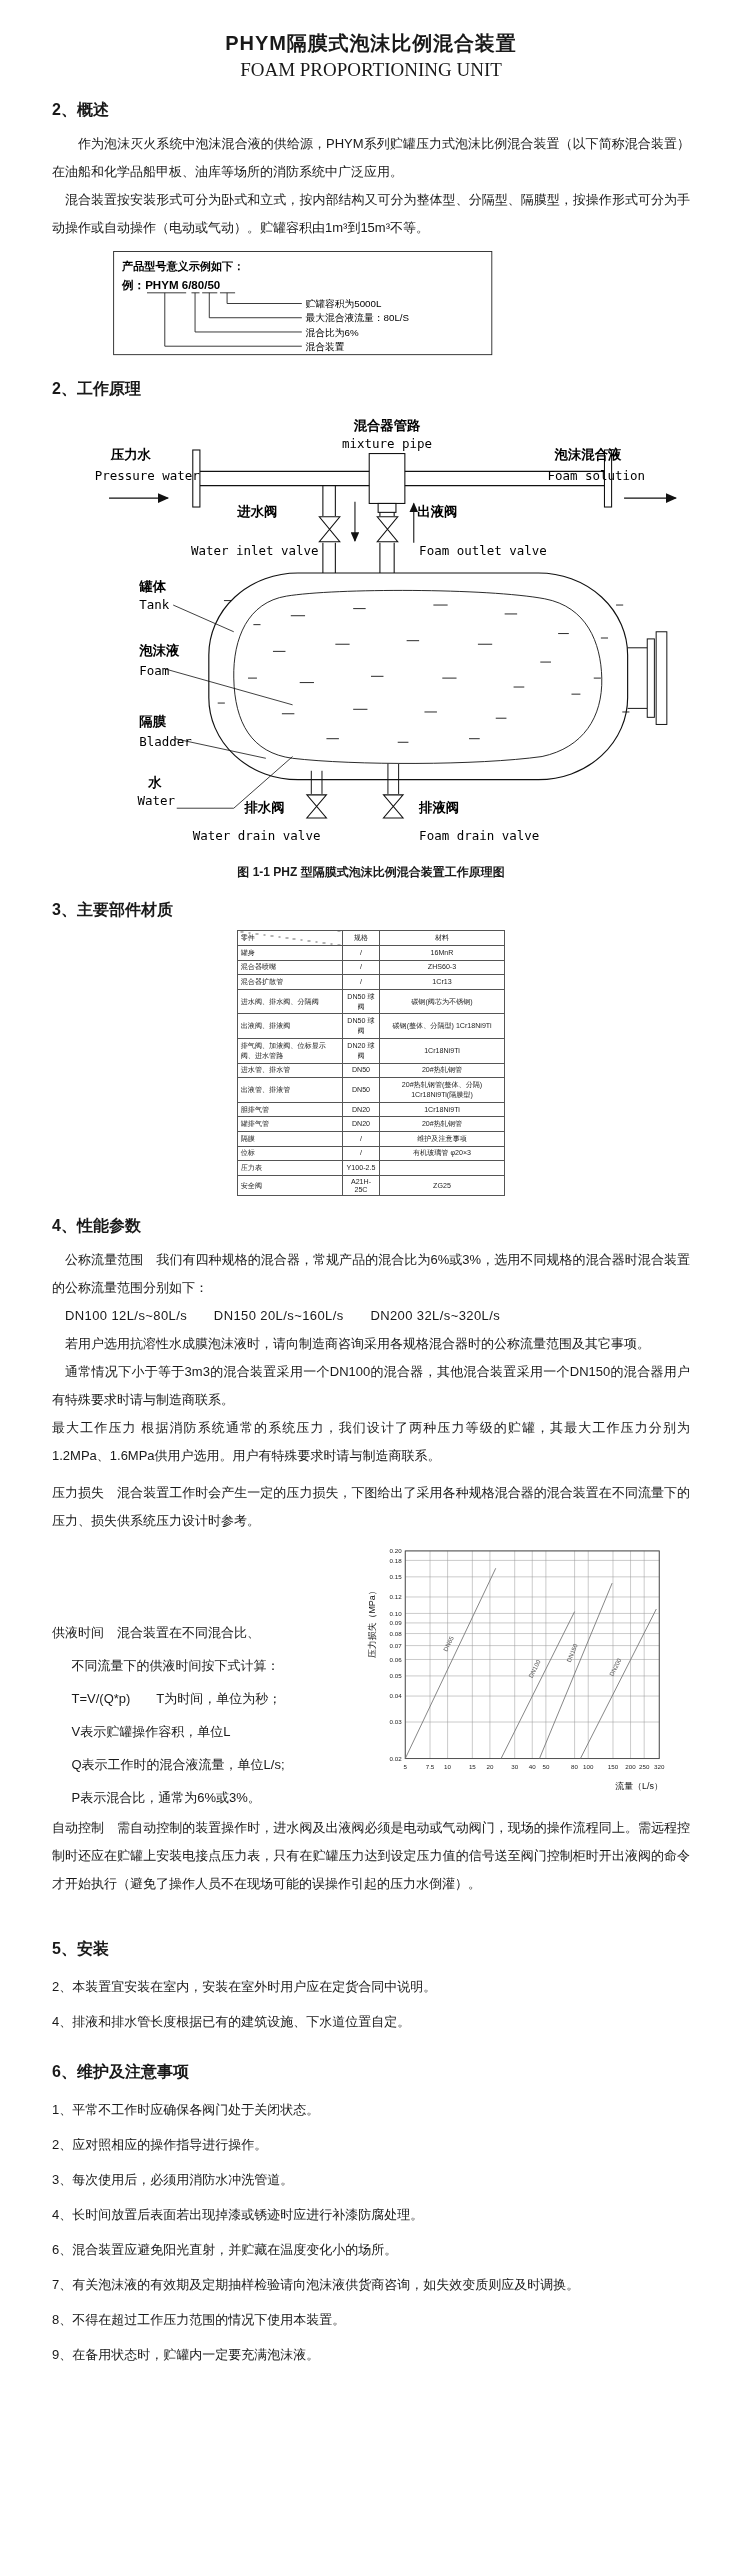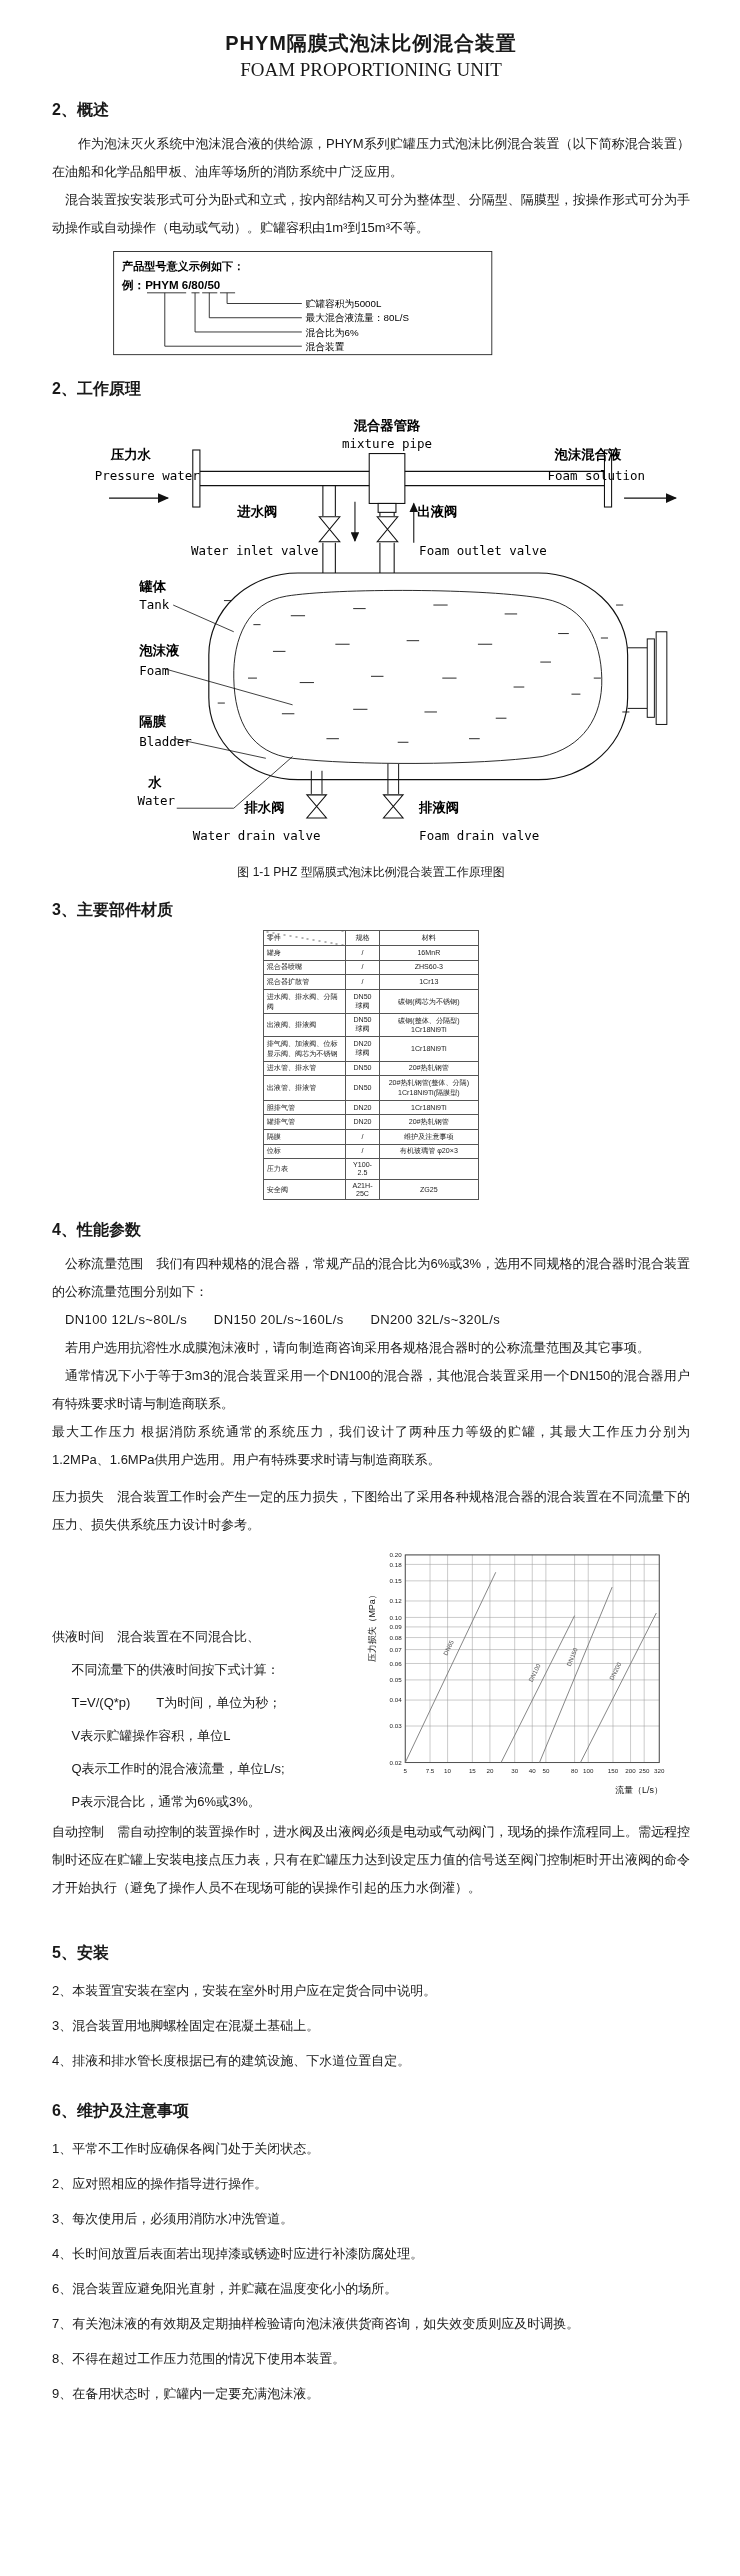--- a/index.html
+++ b/index.html
@@ -7,22 +7,22 @@
         font-family:"Liberation Sans","DejaVu Sans",sans-serif;color:#191919;overflow:hidden;position:relative;}
   .inner{padding:23px 50px 0 52px;}
   h1.doc-title{text-align:center;font-size:20px;margin:7.1px 0 1.8px 0;letter-spacing:0.9px;font-weight:bold;}
   .doc-subtitle{text-align:center;font-size:19px;font-family:"Liberation Serif","DejaVu Serif",serif;margin:0 0 19.6px 0;}
   h2.sec{font-size:16px;font-weight:bold;margin:19.6px 0 9px 0;}
   p.body{font-size:13px;line-height:28px;text-align:justify;margin:0;}
   .ind2{text-indent:2em;}
   .ind1{text-indent:1em;}
   .modelbox-wrap{margin:9px 0 3.6px 61px;}
   .figwrap{text-align:center;margin-top:3.6px;}
-  .figcap{text-align:center;font-size:12px;font-weight:normal;margin:1.8px 0 7.1px 0;}
-  table.mat-table{border-collapse:collapse;margin:9px auto 12.5px auto;width:216px;font-size:7.1px;color:#222;}
+  .figcap{text-align:center;font-size:12px;font-weight:bold;margin:1.8px 0 7.1px 0;}
+  table.mat-table{border-collapse:collapse;margin:9px auto 12.5px auto;width:268px;font-size:7.1px;color:#222;}
   table.mat-table th,table.mat-table td{border:0.9px solid #555;padding:1.8px 2.7px;text-align:center;font-weight:normal;}
   table.mat-table td:first-child{text-align:left;}
   table.mat-table th:first-child{background:linear-gradient(to top right,#fff 49.4%,#666 49.4%,#666 50.6%,#fff 50.6%);text-align:left;}
   .flowline{font-size:13px;margin:5.3px 0 23px 0;letter-spacing:0.4px;}
   .chart-row{display:flex;align-items:flex-start;margin-top:3.6px;}
   .supply-col{width:294px;font-size:13px;line-height:33px;padding-top:77px;}
   .chart-col{flex:1;text-align:center;padding-top:3.6px;}
   .install-item{font-size:13px;line-height:35px;margin:0;}
   svg text{font-family:"Liberation Sans","DejaVu Sans",sans-serif;}
   svg .mono{font-family:"DejaVu Sans Mono","Liberation Mono",monospace;}
@@ -183,21 +183,21 @@
             <td>进水阀、排水阀、分隔阀</td>
             <td>DN50 球阀</td>
             <td>碳钢(阀芯为不锈钢)</td>
           </tr>
           <tr>
             <td>出液阀、排液阀</td>
             <td>DN50 球阀</td>
             <td>碳钢(整体、分隔型) 1Cr18Ni9Ti</td>
           </tr>
           <tr>
-            <td>排气阀、加液阀、位标显示阀、阀芯为不锈钢</td>
+            <td>排气阀、加液阀、位标显示阀、进水管路</td>
             <td>DN20 球阀</td>
             <td>1Cr18Ni9Ti</td>
           </tr>
           <tr>
             <td>进水管、排水管</td>
             <td>DN50</td>
             <td>20#热轧钢管</td>
           </tr>
           <tr>
             <td>出液管、排液管</td>
@@ -322,21 +322,20 @@
             <text x="335" y="277" font-size="10" text-anchor="end" fill="#111">流量（L/s）</text>
             <text x="12" y="90" font-size="10" text-anchor="middle" fill="#111" transform="rotate(-90 12 90)">压力损失（MPa）</text>
           </svg>
     </div>
   </div>
 
   <p class="body">自动控制　需自动控制的装置操作时，进水阀及出液阀必须是电动或气动阀门，现场的操作流程同上。需远程控制时还应在贮罐上安装电接点压力表，只有在贮罐压力达到设定压力值的信号送至阀门控制柜时开出液阀的命令才开始执行（避免了操作人员不在现场可能的误操作引起的压力水倒灌）。</p>
 
   <h2 class="sec" style="margin-top:41px">5、安装</h2>
   <p class="install-item">2、本装置宜安装在室内，安装在室外时用户应在定货合同中说明。</p>
-  <p class="install-item">3、混合装置用地脚螺栓固定在混凝土基础上。</p>
   <p class="install-item">4、排液和排水管长度根据已有的建筑设施、下水道位置自定。</p>
 
   <h2 class="sec" style="margin-top:23px">6、维护及注意事项</h2>
   <p class="install-item">1、平常不工作时应确保各阀门处于关闭状态。</p>
   <p class="install-item">2、应对照相应的操作指导进行操作。</p>
   <p class="install-item">3、每次使用后，必须用消防水冲洗管道。</p>
   <p class="install-item">4、长时间放置后表面若出现掉漆或锈迹时应进行补漆防腐处理。</p>
   <p class="install-item">6、混合装置应避免阳光直射，并贮藏在温度变化小的场所。</p>
   <p class="install-item">7、有关泡沫液的有效期及定期抽样检验请向泡沫液供货商咨询，如失效变质则应及时调换。</p>
   <p class="install-item">8、不得在超过工作压力范围的情况下使用本装置。</p>

